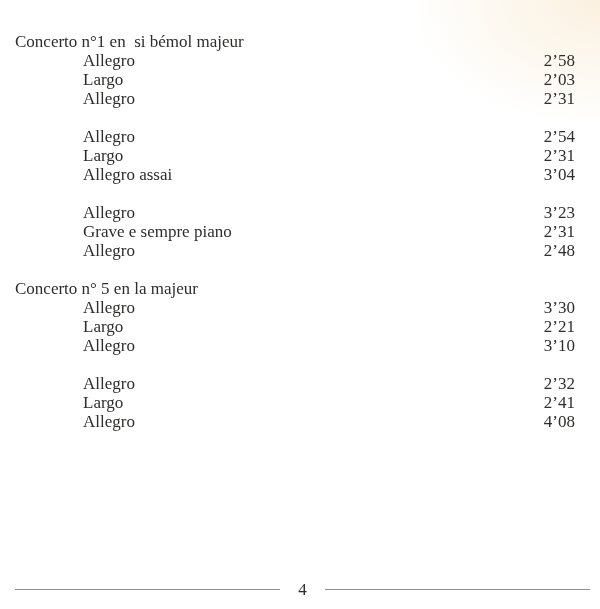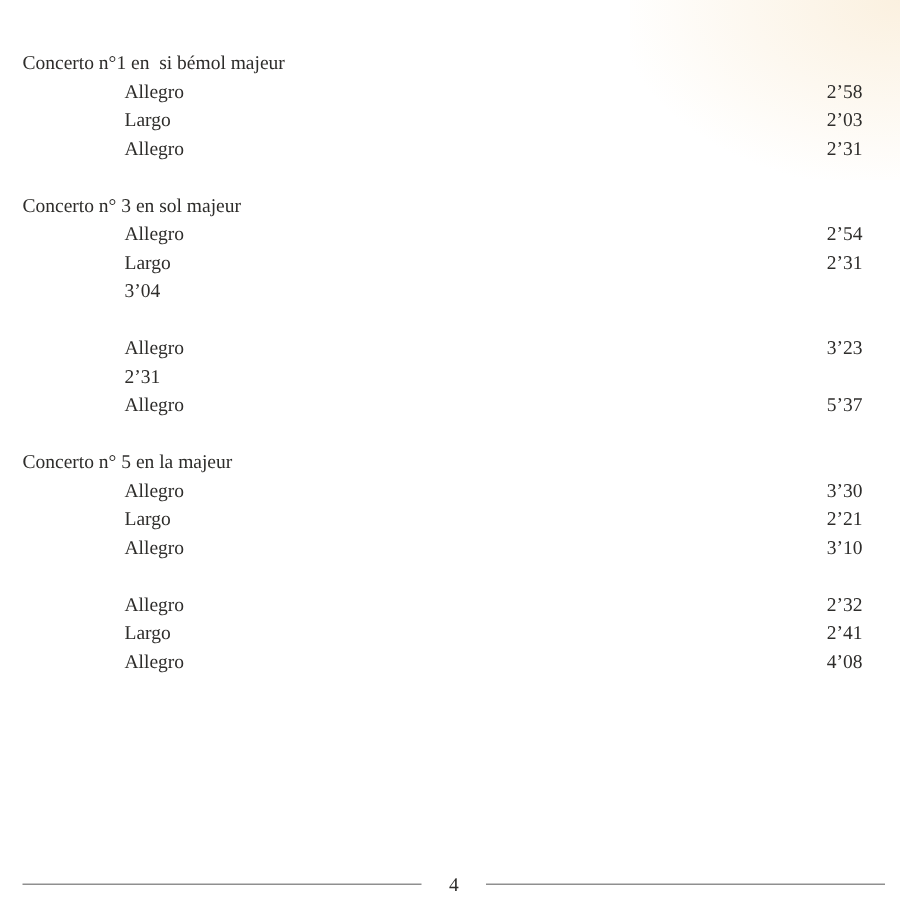--- a/index.html
+++ b/index.html
@@ -3,21 +3,21 @@
 <meta charset="utf-8">
 <style>
   html, body { margin: 0; padding: 0; background: #ffffff; }
   .page {
     position: relative;
     width: 600px;
     height: 609px;
     background: #ffffff;
     font-family: "Liberation Serif", "DejaVu Serif", serif;
     color: #2e2d2b;
-    font-size: 13px;
+    font-size: 17px;
     overflow: hidden;
   }
   
   .scan-tint {
     position: absolute;
     top: 0; right: 0;
     width: 180px; height: 120px;
     background: radial-gradient(ellipse at top right,
                 rgba(250, 238, 218, 0.85) 0%,
                 rgba(250, 238, 218, 0.35) 45%,
@@ -36,21 +36,21 @@
     white-space: pre; 
   }
   .movement-row {
     display: flex;
     justify-content: space-between;
     align-items: baseline;
     line-height: 19px;
     padding-left: 68px;
   }
   .movement-name { white-space: pre; }
-  .movement-duration { text-align: left; }
+  .movement-duration { text-align: left; margin-left: 40px; }
   .footer {
     position: absolute;
     left: 15px;
     right: 10px;
     top: 580px;
     height: 19px;
     display: flex;
     align-items: center;
   }
   .footer-rule {
@@ -79,44 +79,45 @@
         <div class="movement-row">
           <span class="movement-name">Largo</span>
           <span class="movement-duration">2’03</span>
         </div>
         <div class="movement-row">
           <span class="movement-name">Allegro</span>
           <span class="movement-duration">2’31</span>
         </div>
       </div>
       <div class="section">
-        <div class="concerto-title">Concerto n° 3 en sol majeur</div>
         <div class="movement-row">
           <span class="movement-name">Allegro</span>
           <span class="movement-duration">2’54</span>
         </div>
         <div class="movement-row">
           <span class="movement-name">Largo</span>
           <span class="movement-duration">2’31</span>
         </div>
         <div class="movement-row">
+          <span class="movement-name">Allegro assai</span>
           <span class="movement-duration">3’04</span>
         </div>
       </div>
       <div class="section">
         <div class="movement-row">
           <span class="movement-name">Allegro</span>
           <span class="movement-duration">3’23</span>
         </div>
         <div class="movement-row">
+          <span class="movement-name">Grave e sempre piano</span>
           <span class="movement-duration">2’31</span>
         </div>
         <div class="movement-row">
           <span class="movement-name">Allegro</span>
-          <span class="movement-duration">5’37</span>
+          <span class="movement-duration">2’48</span>
         </div>
       </div>
       <div class="section">
         <div class="concerto-title">Concerto n° 5 en la majeur</div>
         <div class="movement-row">
           <span class="movement-name">Allegro</span>
           <span class="movement-duration">3’30</span>
         </div>
         <div class="movement-row">
           <span class="movement-name">Largo</span>

